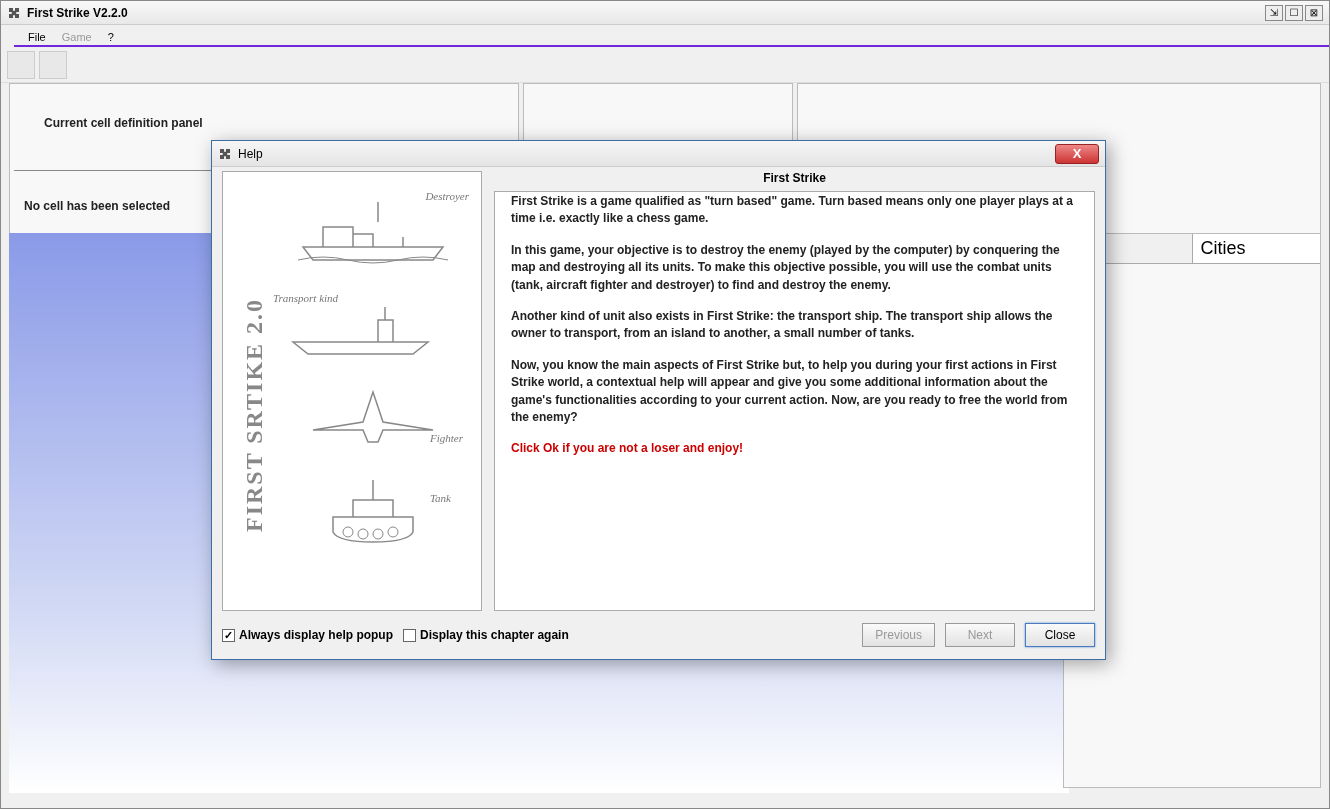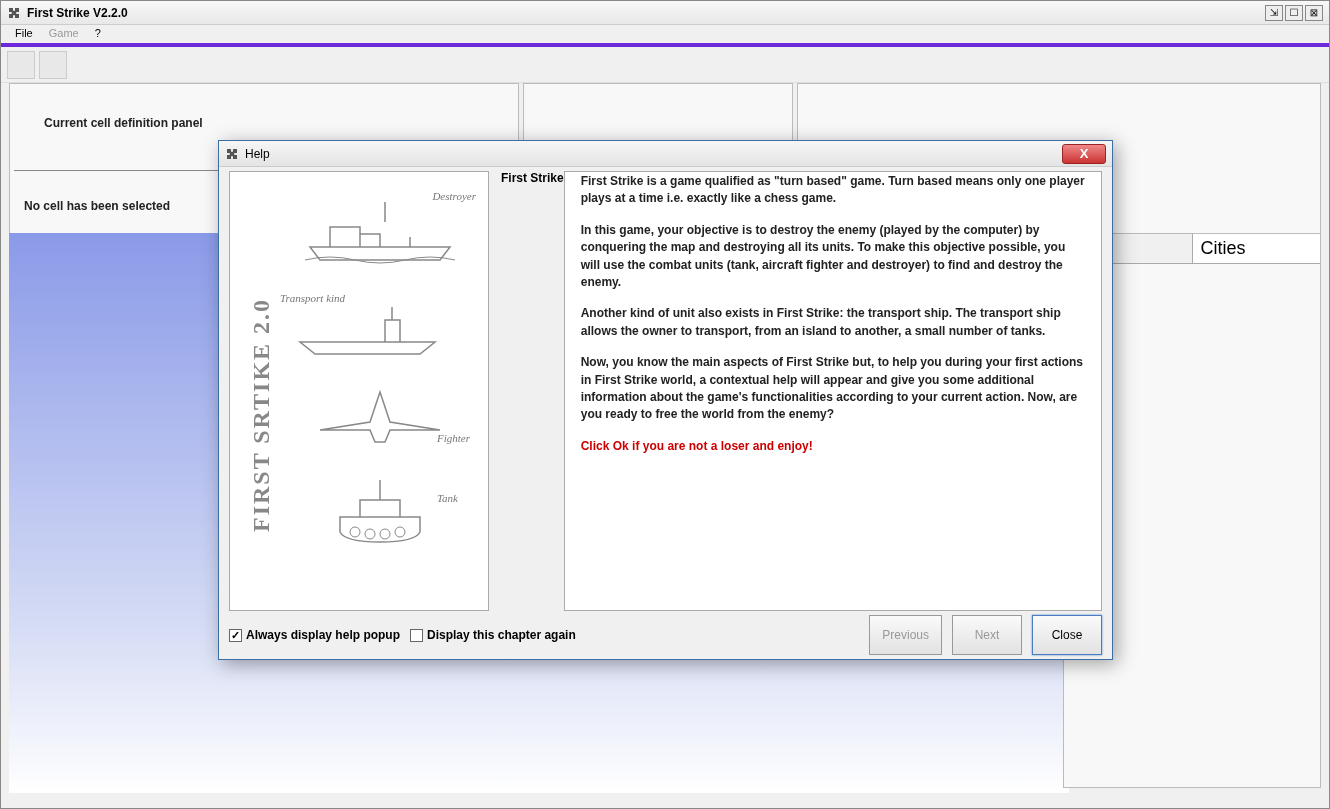--- a/index.html
+++ b/index.html
@@ -44,24 +44,25 @@
       align-items: center;
       justify-content: center;
       font-size: 10px;
       cursor: pointer;
     }
     
     
     .menubar {
       height: 22px;
       background: #f0f0f0;
-      border-bottom: 4px solid #6d28d9;
-      display: flex;
-      align-items: flex-start;
+      border-bottom: 2px solid #6d28d9;
+      display: flex;
+      align-items: flex-end;
       padding: 0 6px;
+      margin-left: 13px;
     }
     .menu-item {
       padding: 2px 8px;
       cursor: pointer;
       color: #000;
     }
     .menu-item.disabled { color: #999; }
     
     
     .toolbar {
@@ -152,21 +153,21 @@
     .tab.empty { background: #f0f0f0; }
     .tab.active { background: #fff; }
     
     
     .dialog-overlay {
       position: absolute;
       top: 0; left: 0; right: 0; bottom: 0;
     }
     .dialog {
       position: absolute;
-      left: 218px; top: 140px;
+      left: 211px; top: 140px;
       width: 895px; height: 520px;
       background: #f0f0f0;
       border: 1px solid #3a6ea5;
       box-shadow: 4px 4px 18px rgba(0,0,0,0.35);
     }
     .dialog-titlebar {
       height: 26px;
       background: linear-gradient(to bottom, #f6f6f6, #e4e4e4);
       border-bottom: 1px solid #ccc;
       display: flex;
@@ -198,21 +199,21 @@
     .help-image {
       flex: 0 0 260px;
       border: 1px solid #aaa;
       background: #fff;
       position: relative;
       overflow: hidden;
     }
     .help-content {
       flex: 1;
       display: flex;
-      flex-direction: row;
+      flex-direction: column;
     }
     .help-heading {
       font-weight: bold;
       font-size: 12px;
       text-align: center;
       padding-bottom: 6px;
     }
     .help-text-box {
       flex: 1;
       border: 1px solid #aaa;
@@ -253,21 +254,21 @@
     }
     .checkbox.checked::after {
       content: "✓";
       font-size: 11px;
       line-height: 1;
       color: #000;
     }
     .dialog-footer .spacer { flex: 1; }
     .dlg-btn {
       min-width: 70px;
-      height: 40px;
+      height: 24px;
       border: 1px solid #999;
       background: linear-gradient(to bottom, #fafafa, #e2e2e2);
       font-size: 12px;
       cursor: pointer;
       padding: 0 12px;
     }
     .dlg-btn:disabled, .dlg-btn.disabled {
       color: #999;
       cursor: default;
     }

